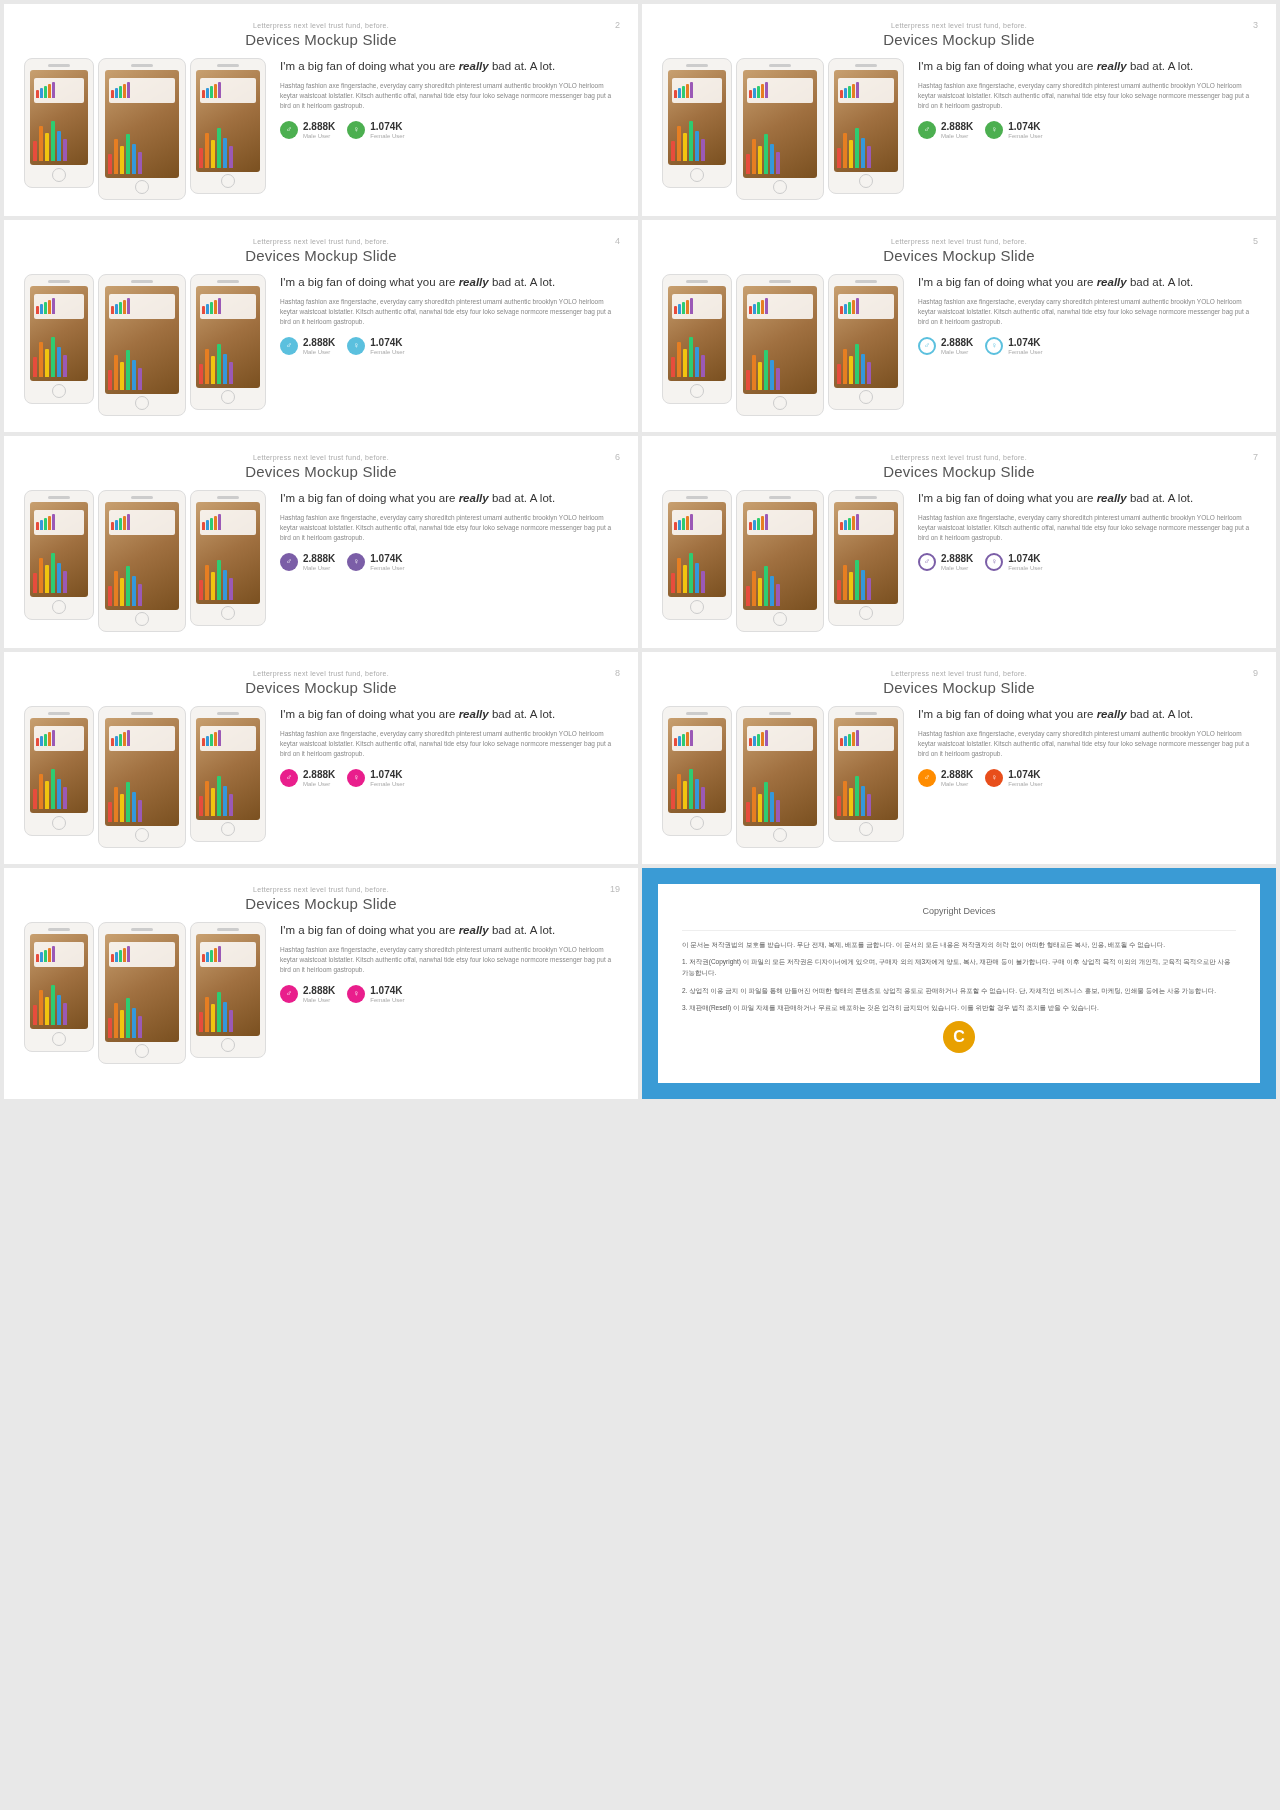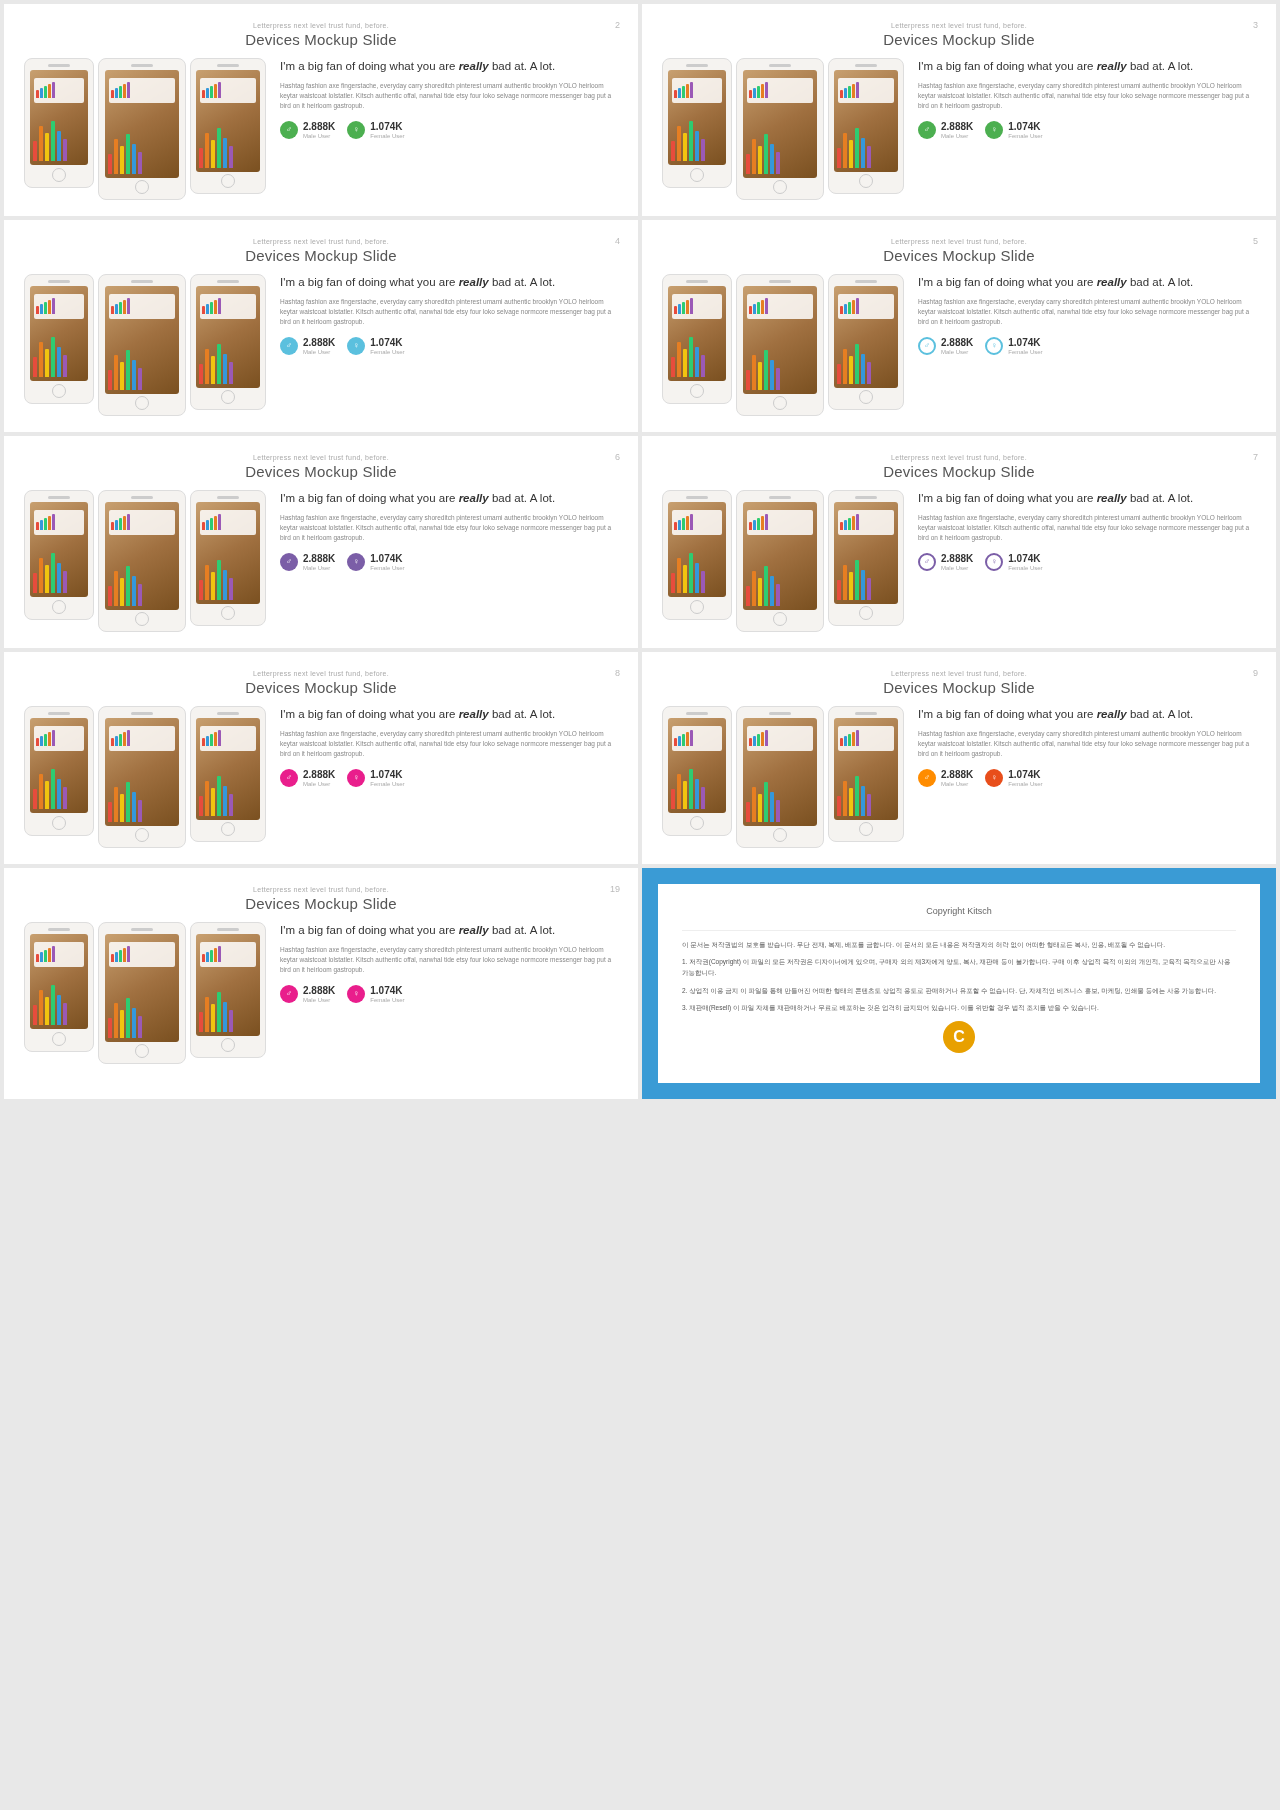--- a/index.html
+++ b/index.html
@@ -1100,21 +1100,21 @@
                 <span class="stat-label">Female User</span>
               </div>
             </div>
           </div>
         </div>
       </div>
     </div>
 
     <div class="copyright-slide">
       <div class="copyright-inner">
-        <div class="copyright-subtitle">Copyright Kitsch</div>
+        <div class="copyright-subtitle">Copyright Devices</div>
         <div class="divider"></div>
         <div style="font-size:6.5px;color:#555;line-height:1.7;">
           <p style="margin-bottom:6px;">이 문서는 저작권법의 보호를 받습니다. 무단 전재, 복제, 배포를 금합니다. 이 문서의 모든 내용은 저작권자의 허락 없이 어떠한 형태로든 복사, 인용, 배포될 수 없습니다.</p>
         <p style="margin-bottom:6px;">1. 저작권(Copyright) 이 파일의 모든 저작권은 디자이너에게 있으며, 구매자 외의 제3자에게 양도, 복사, 재판매 등이 불가합니다. 구매 이후 상업적 목적 이외의 개인적, 교육적 목적으로만 사용 가능합니다.</p>
         <p style="margin-bottom:6px;">2. 상업적 이용 금지 이 파일을 통해 만들어진 어떠한 형태의 콘텐츠도 상업적 용도로 판매하거나 유포할 수 없습니다. 단, 자체적인 비즈니스 홍보, 마케팅, 인쇄물 등에는 사용 가능합니다.</p>
         <p style="margin-bottom:6px;">3. 재판매(Resell) 이 파일 자체를 재판매하거나 무료로 배포하는 것은 엄격히 금지되어 있습니다. 이를 위반할 경우 법적 조치를 받을 수 있습니다.</p>
         </div>
         <div class="copyright-logo">C</div>
       </div>
     </div>

